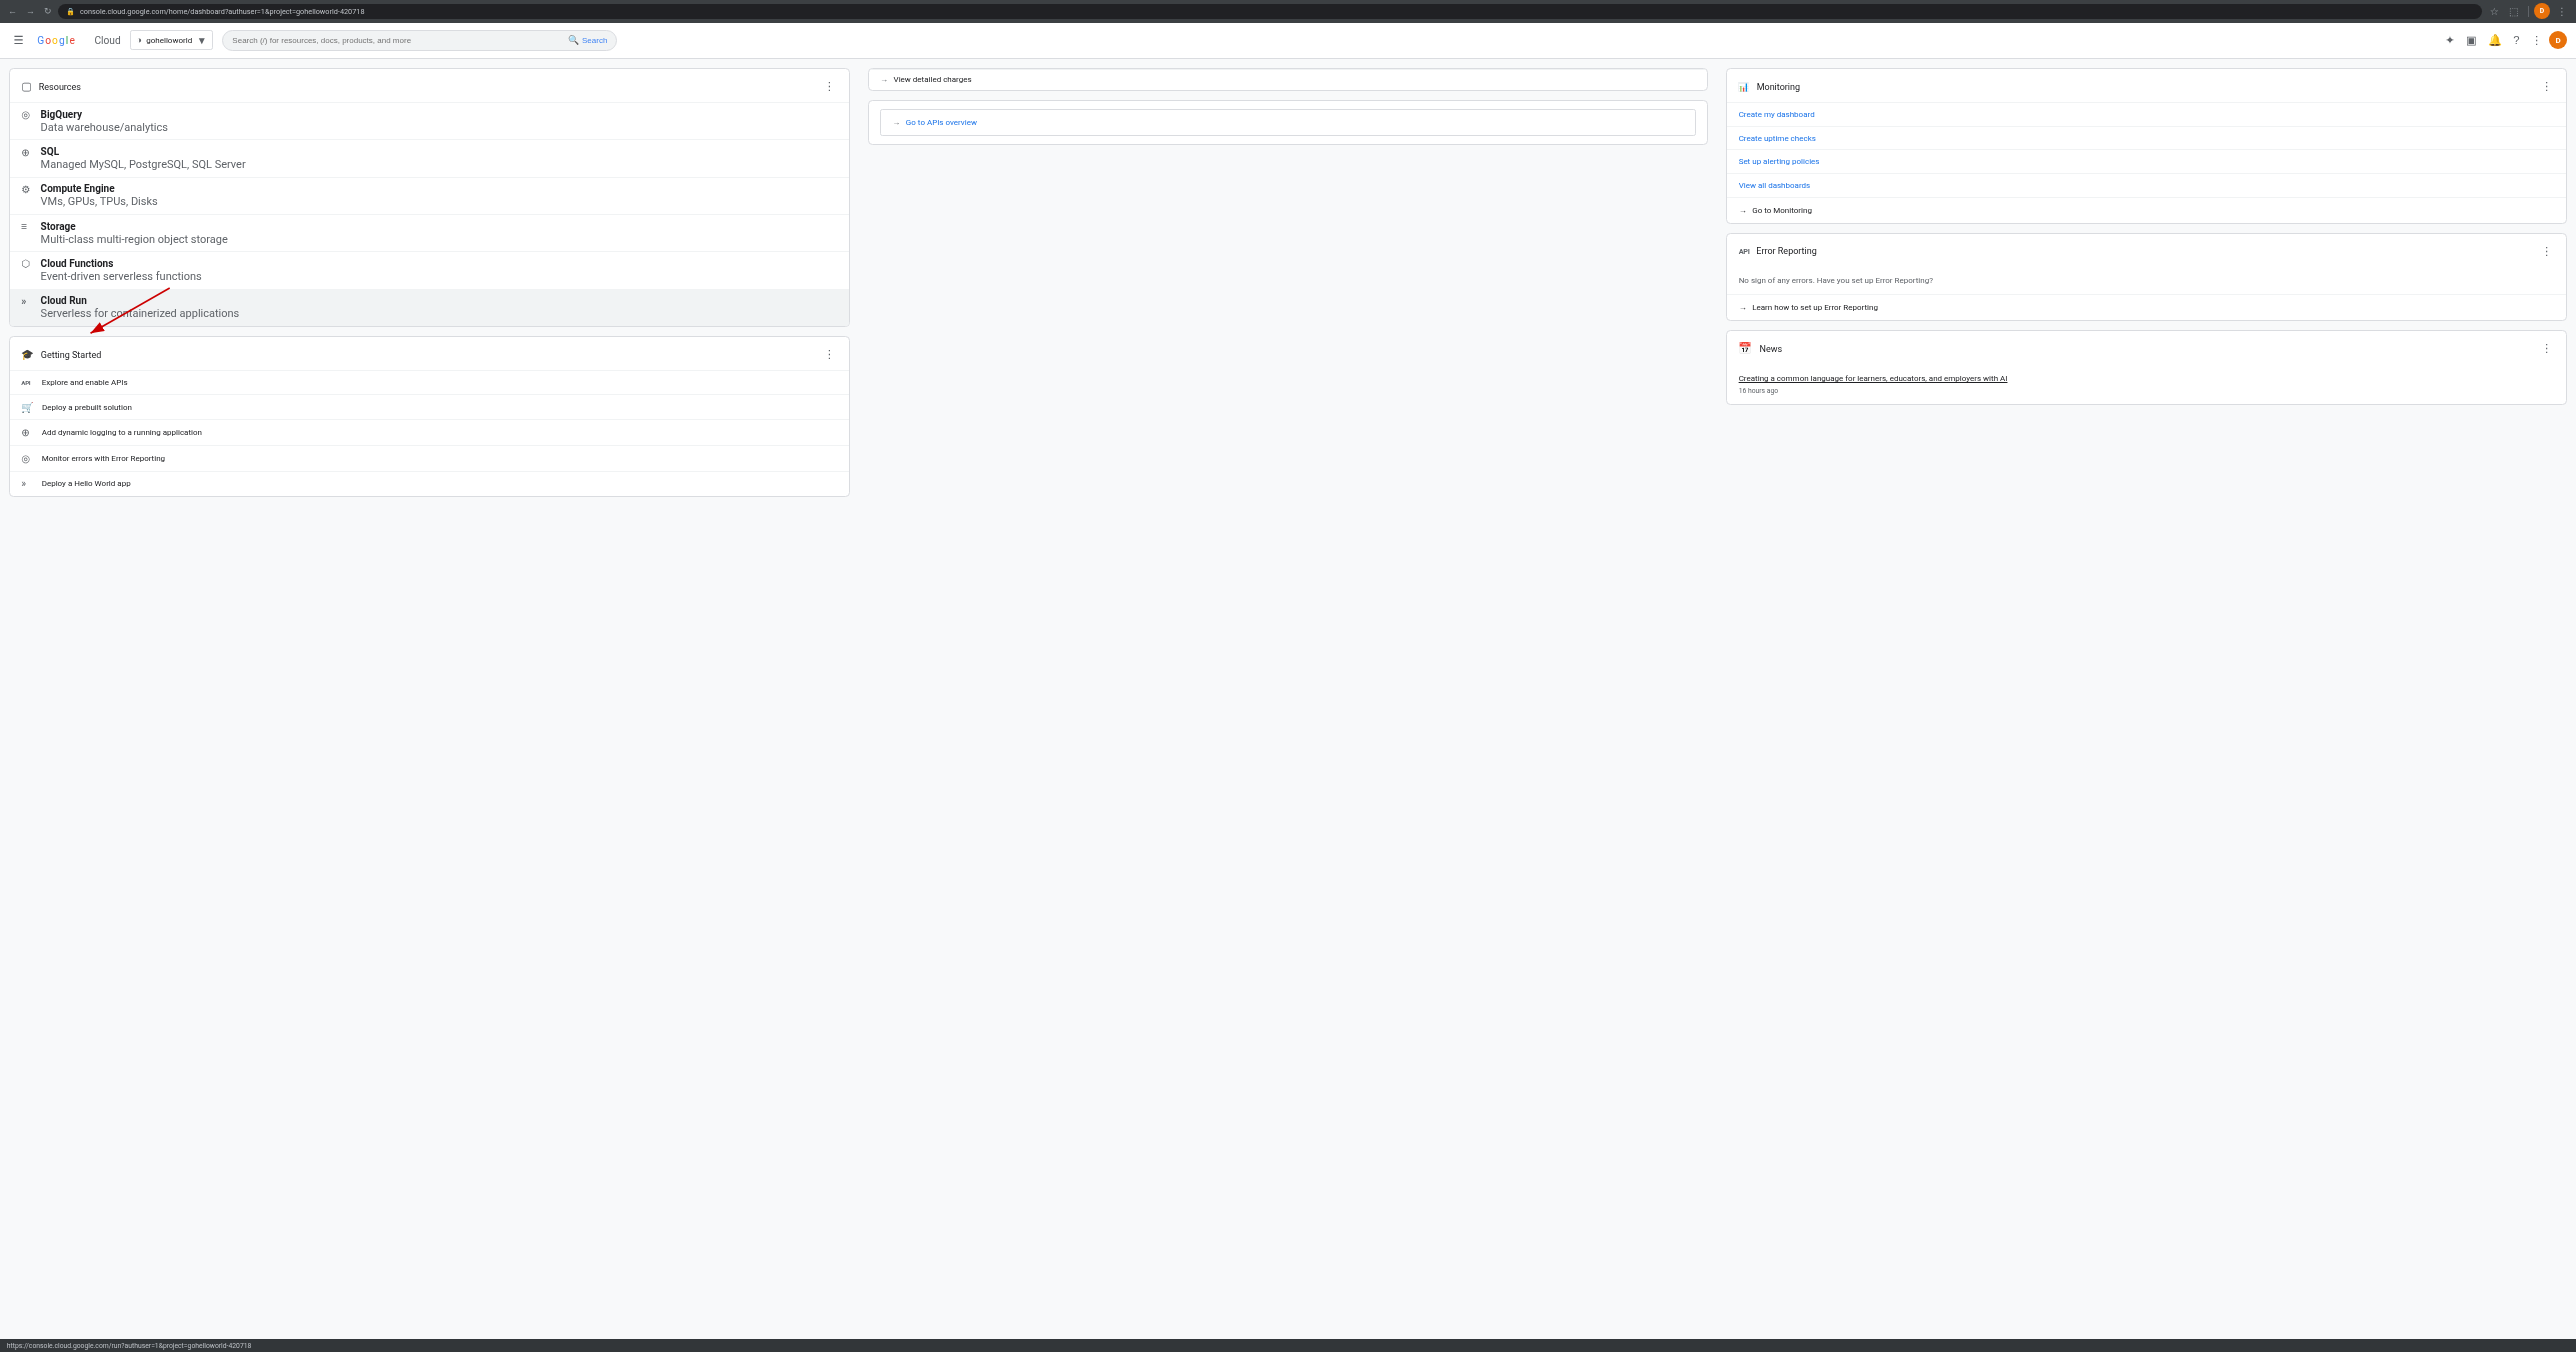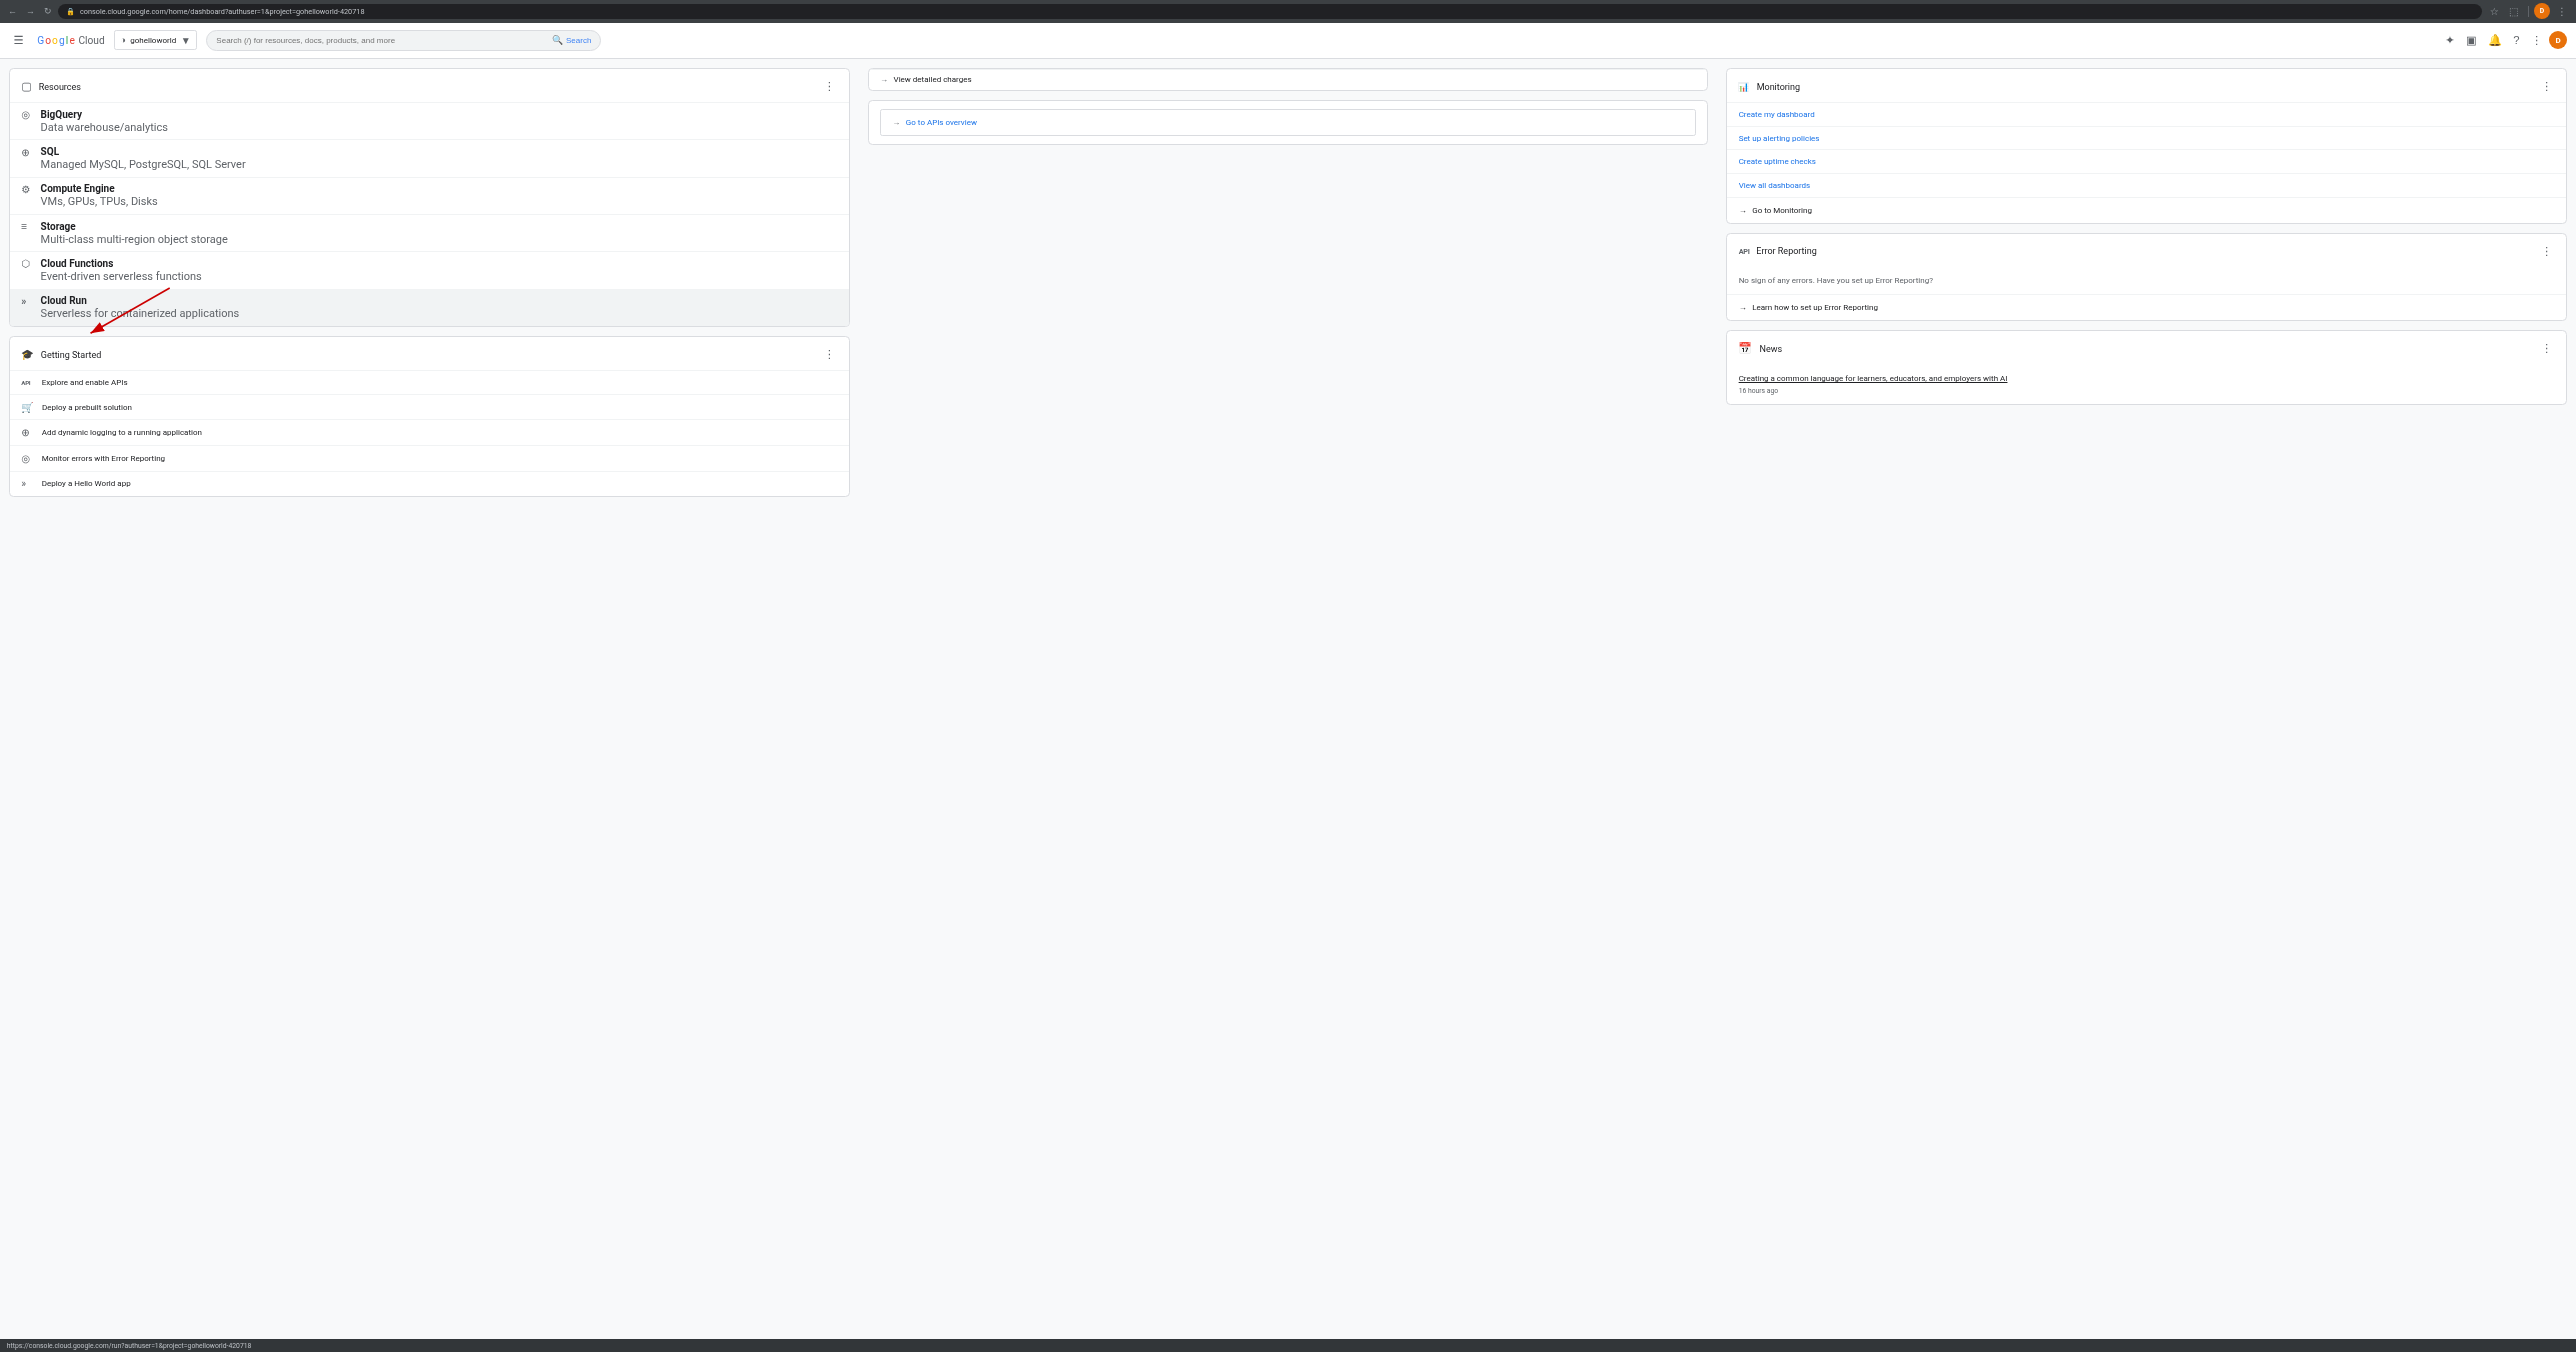--- a/index.html
+++ b/index.html
@@ -78,21 +78,21 @@
       font-size: 10.2px; font-weight: 400; color: #5f6368;
       text-decoration: none;
       white-space: nowrap;
     }
     .logo-g { color: #4285f4; }
     .logo-o1 { color: #ea4335; }
     .logo-o2 { color: #fbbc04; }
     .logo-g2 { color: #4285f4; }
     .logo-l { color: #34a853; }
     .logo-e { color: #ea4335; }
-    .logo-cloud { color: #5f6368; margin-left: 0; }
+    .logo-cloud { color: #5f6368; margin-left: 16px; }
 
     .project-selector {
       display: flex; align-items: center; gap: 4.5px;
       border: 0.6px solid #dadce0; border-radius: 2.3px;
       padding: 3.4px 5.6px; cursor: pointer; background: #fff;
       font-size: 8px; color: #202124;
     }
     .project-icon { font-size: 9px; color: #5f6368; }
     .project-dropdown-icon { color: #5f6368; font-size: 10.2px; }
 
@@ -448,22 +448,22 @@
       <div class="card">
         <div class="card-header">
           <div class="card-title-row">
             <span class="card-icon" style="font-size:9px;">📊</span>
             <span class="card-title">Monitoring</span>
           </div>
           <button class="more-btn">⋮</button>
         </div>
 
         <a class="monitoring-link">Create my dashboard</a>
+        <a class="monitoring-link">Create uptime checks</a>
         <a class="monitoring-link">Set up alerting policies</a>
-        <a class="monitoring-link">Create uptime checks</a>
         <a class="monitoring-link">View all dashboards</a>
 
         <div class="monitoring-goto">
           <span>→</span>
           <span>Go to Monitoring</span>
         </div>
       </div>
 
       <div class="card">
         <div class="card-header">

